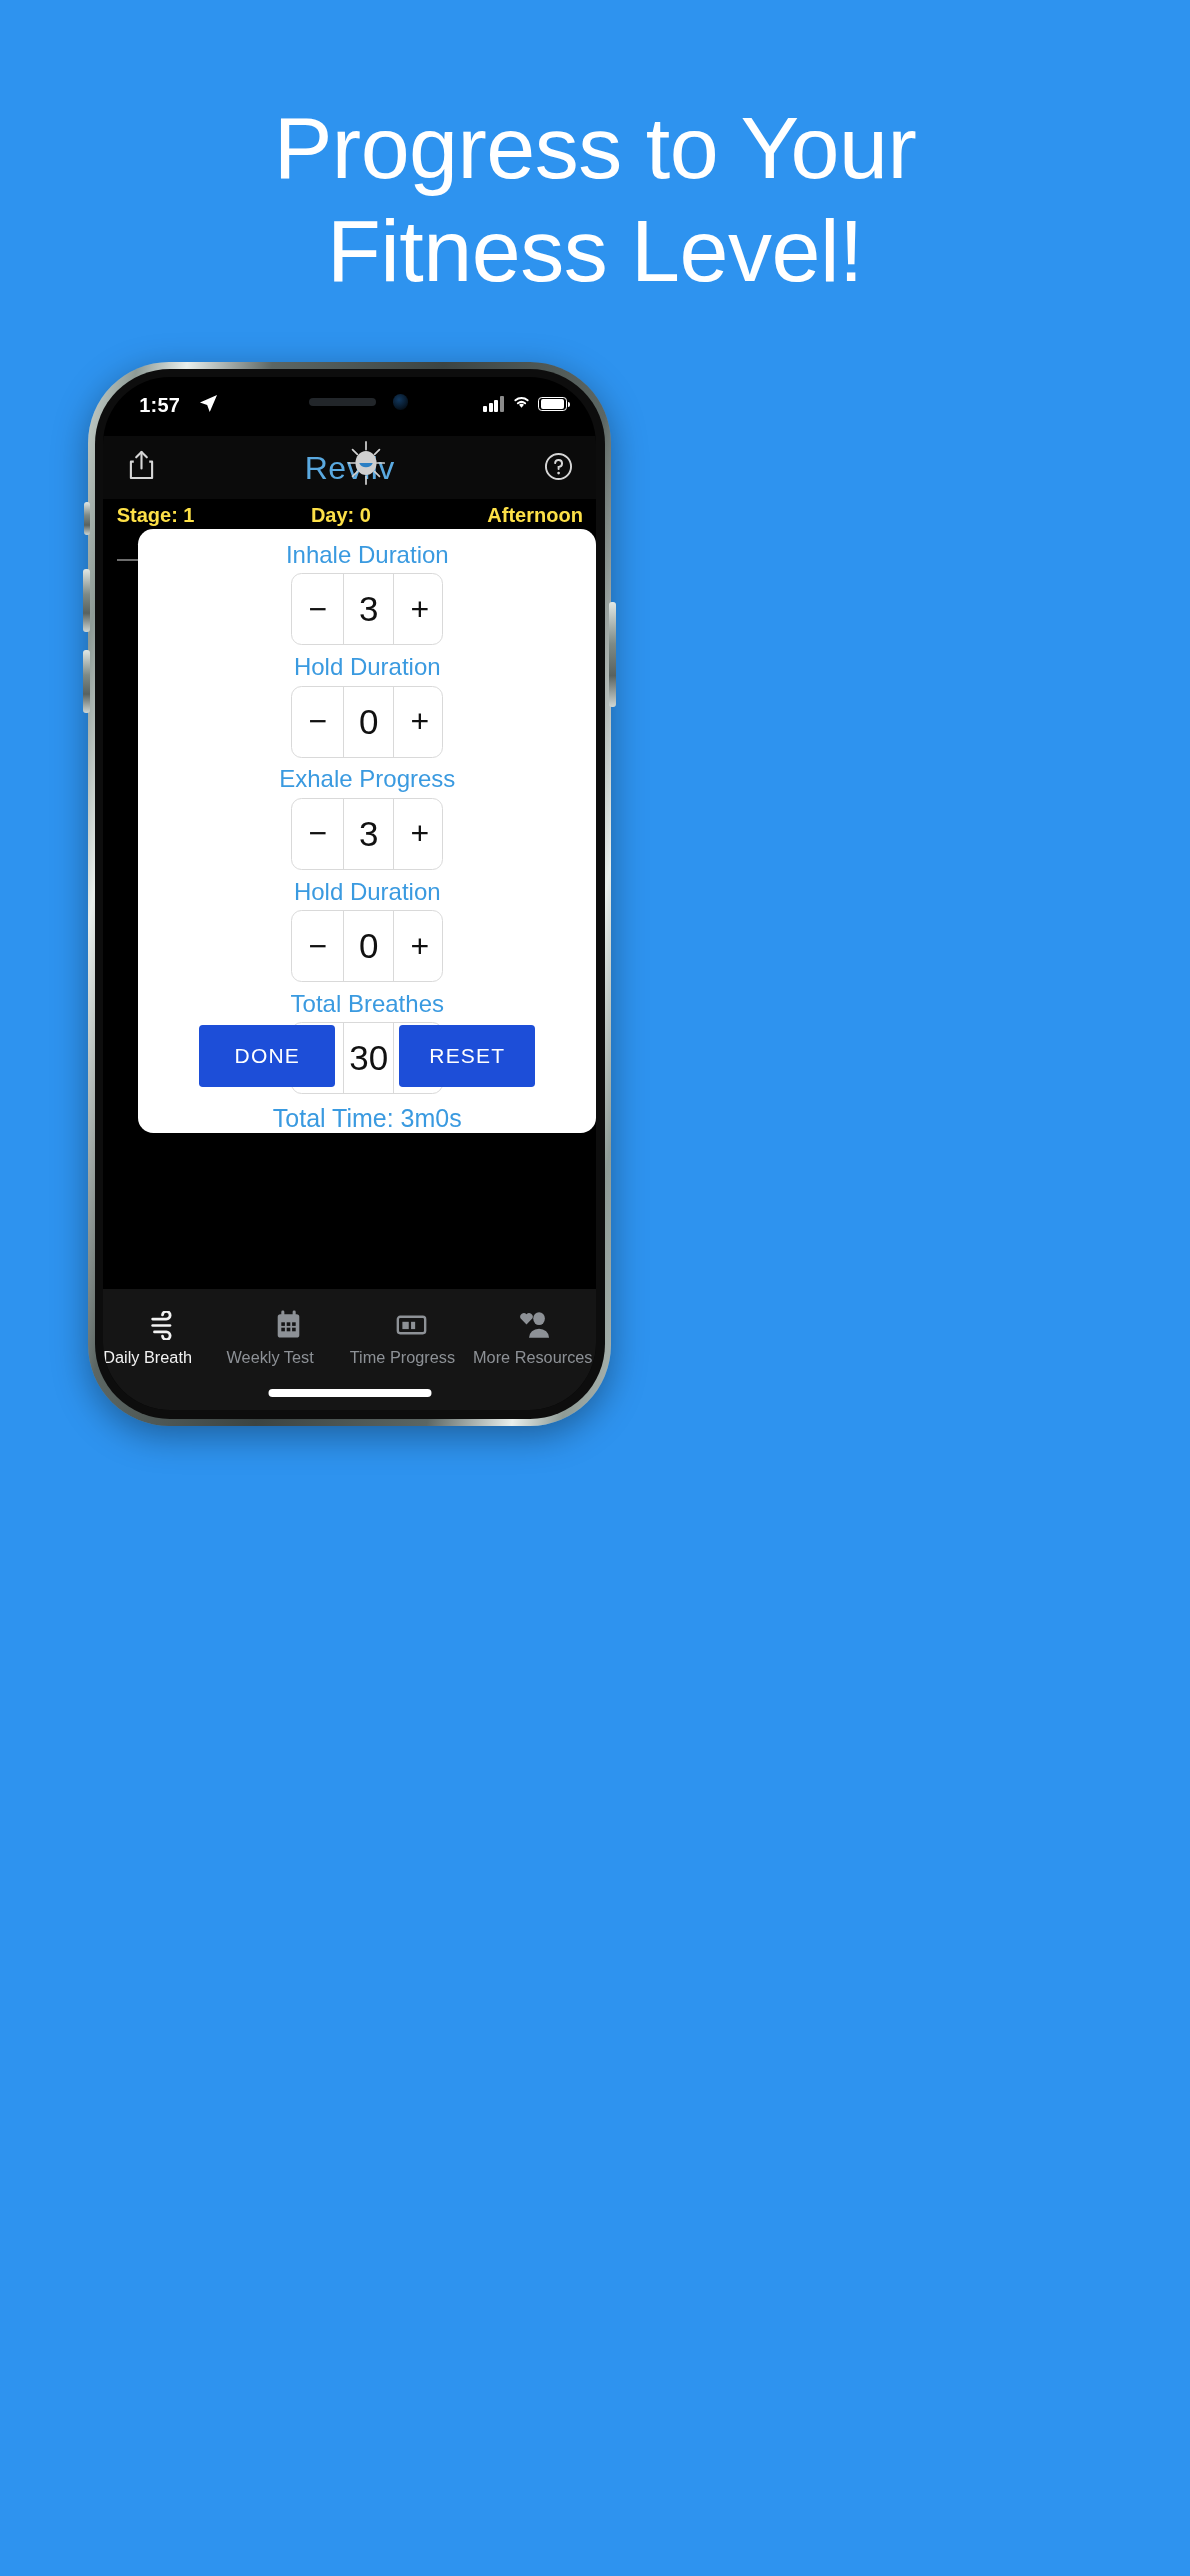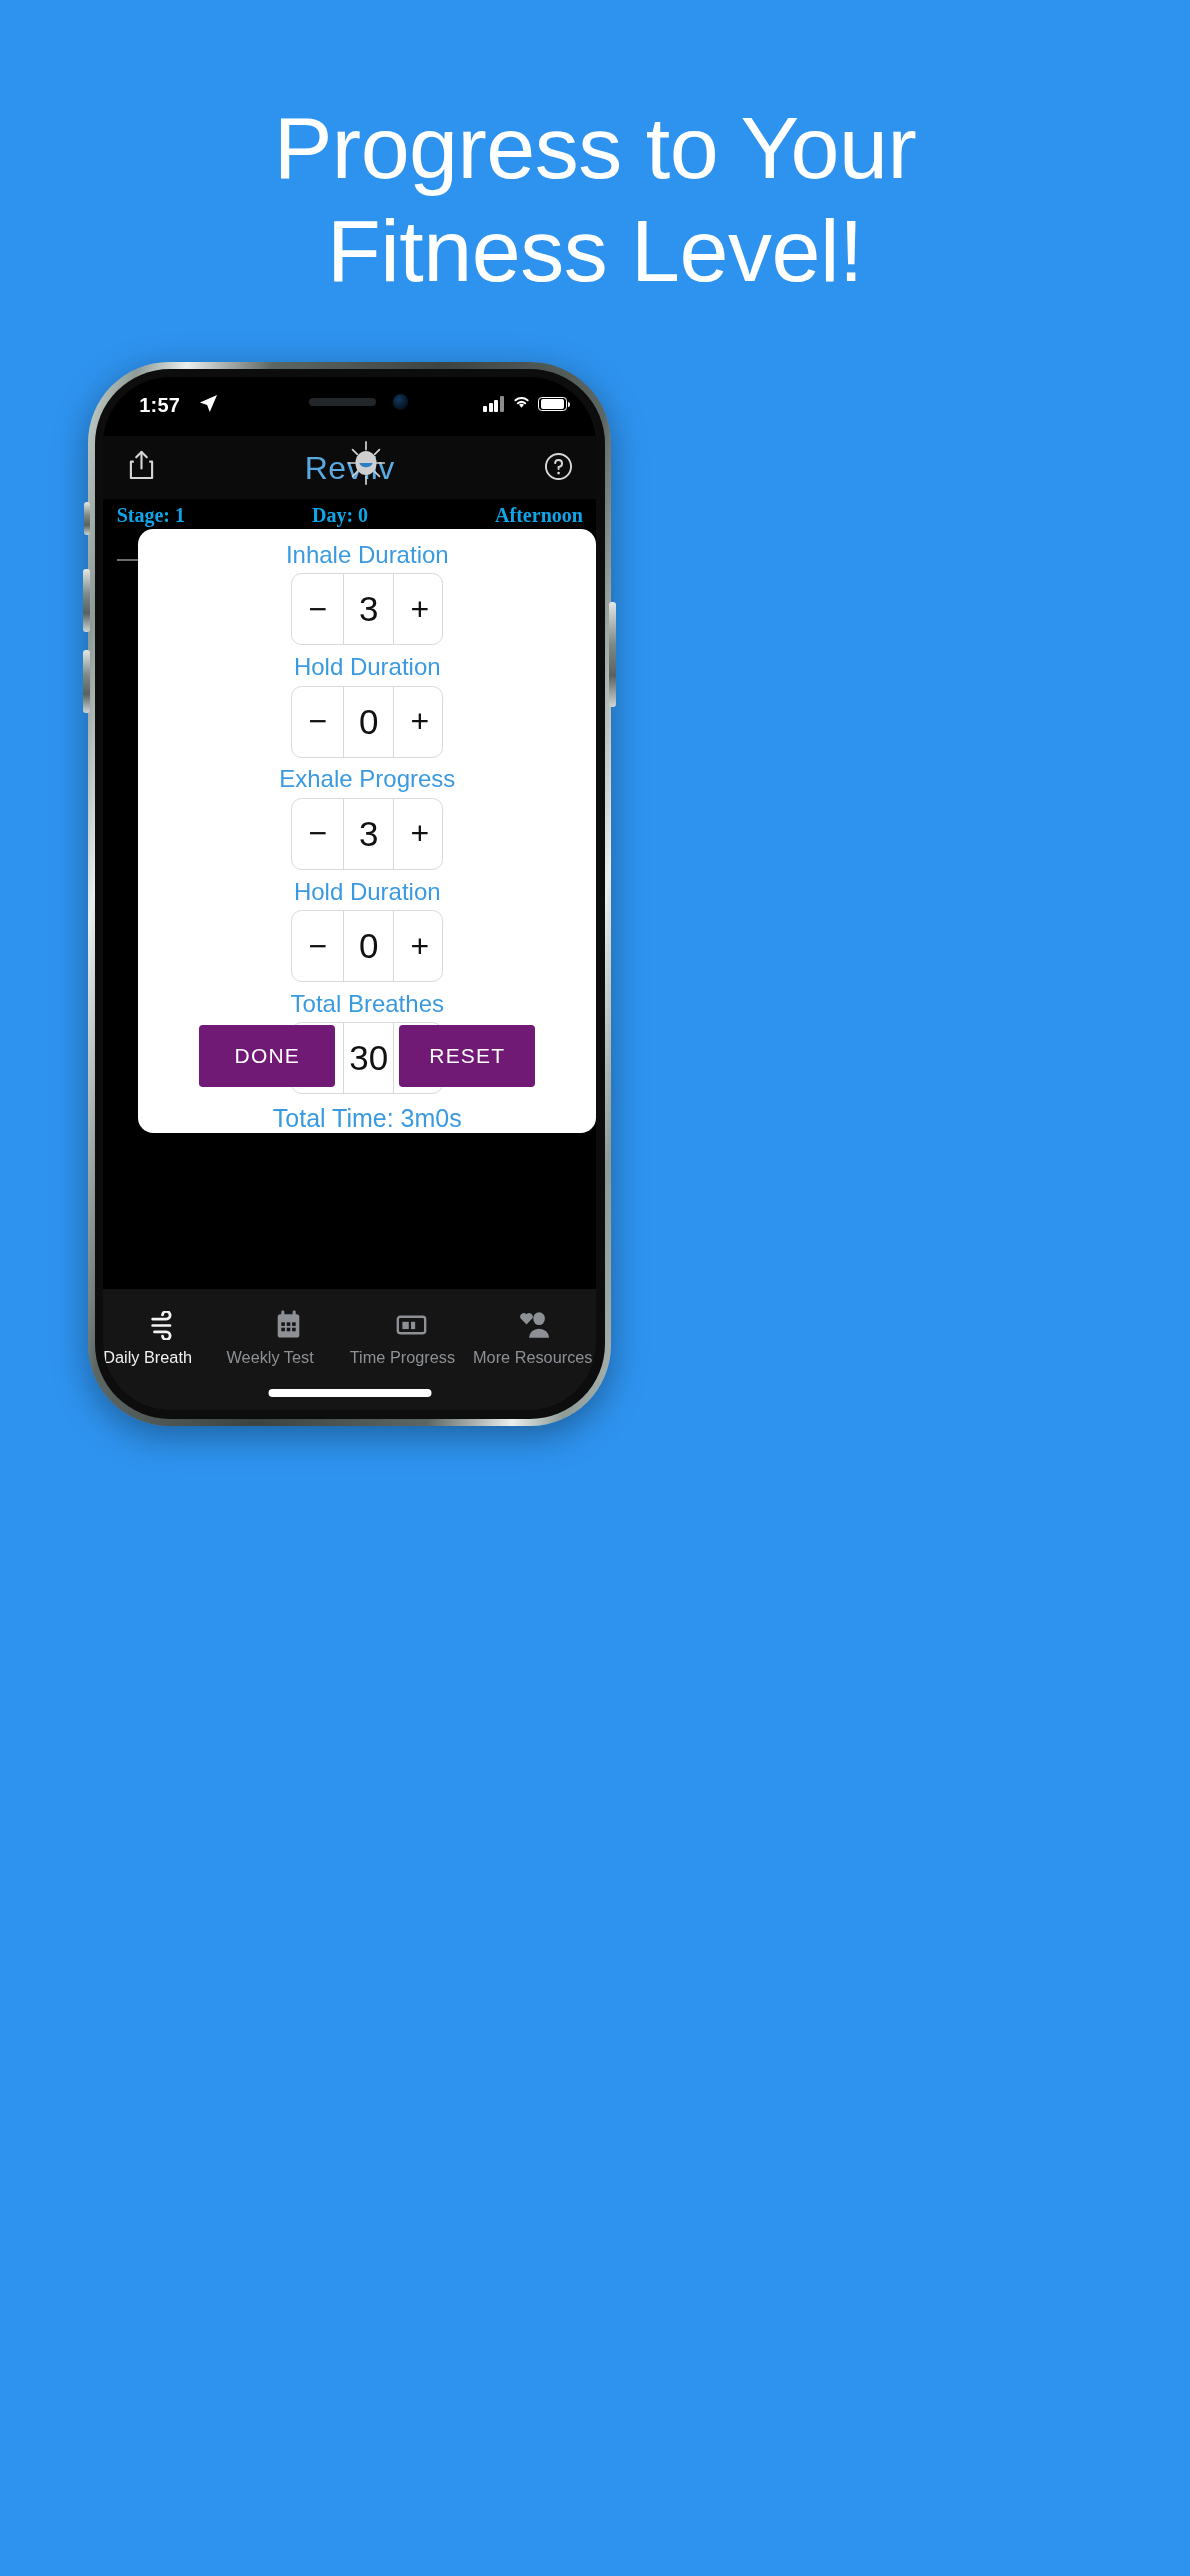--- a/index.html
+++ b/index.html
@@ -196,24 +196,23 @@
 
   
   .stagerow {
     position: absolute;
     top: 127px; left: 0;
     width: 493px;
     display: flex;
     justify-content: space-between;
     padding: 0 13.4px;
     box-sizing: border-box;
-    color: #0ea5e9;
+    color: #fde047;
     font-size: 20px;
     font-weight: 700;
-    font-family: Liberation Serif, serif;
   }
 
   
   .sheet {
     position: absolute;
     left: 35px;
     top: 152px;
     width: 458px;
     height: 604px;
     background: #ffffff;
@@ -264,21 +263,21 @@
     left: 0; bottom: 46px;
     width: 458px;
     display: flex;
     justify-content: space-around;
     padding: 0 29px;
     box-sizing: border-box;
   }
   .sheet-actions button {
     width: 136px;
     height: 62px;
-    background: #701a75;
+    background: #1d4ed8;
     color: #fff;
     border: none;
     border-radius: 3.8px;
     font-family: "Liberation Sans", sans-serif;
     font-size: 21px;
     letter-spacing: 1.2px;
     cursor: pointer;
   }
 
   

